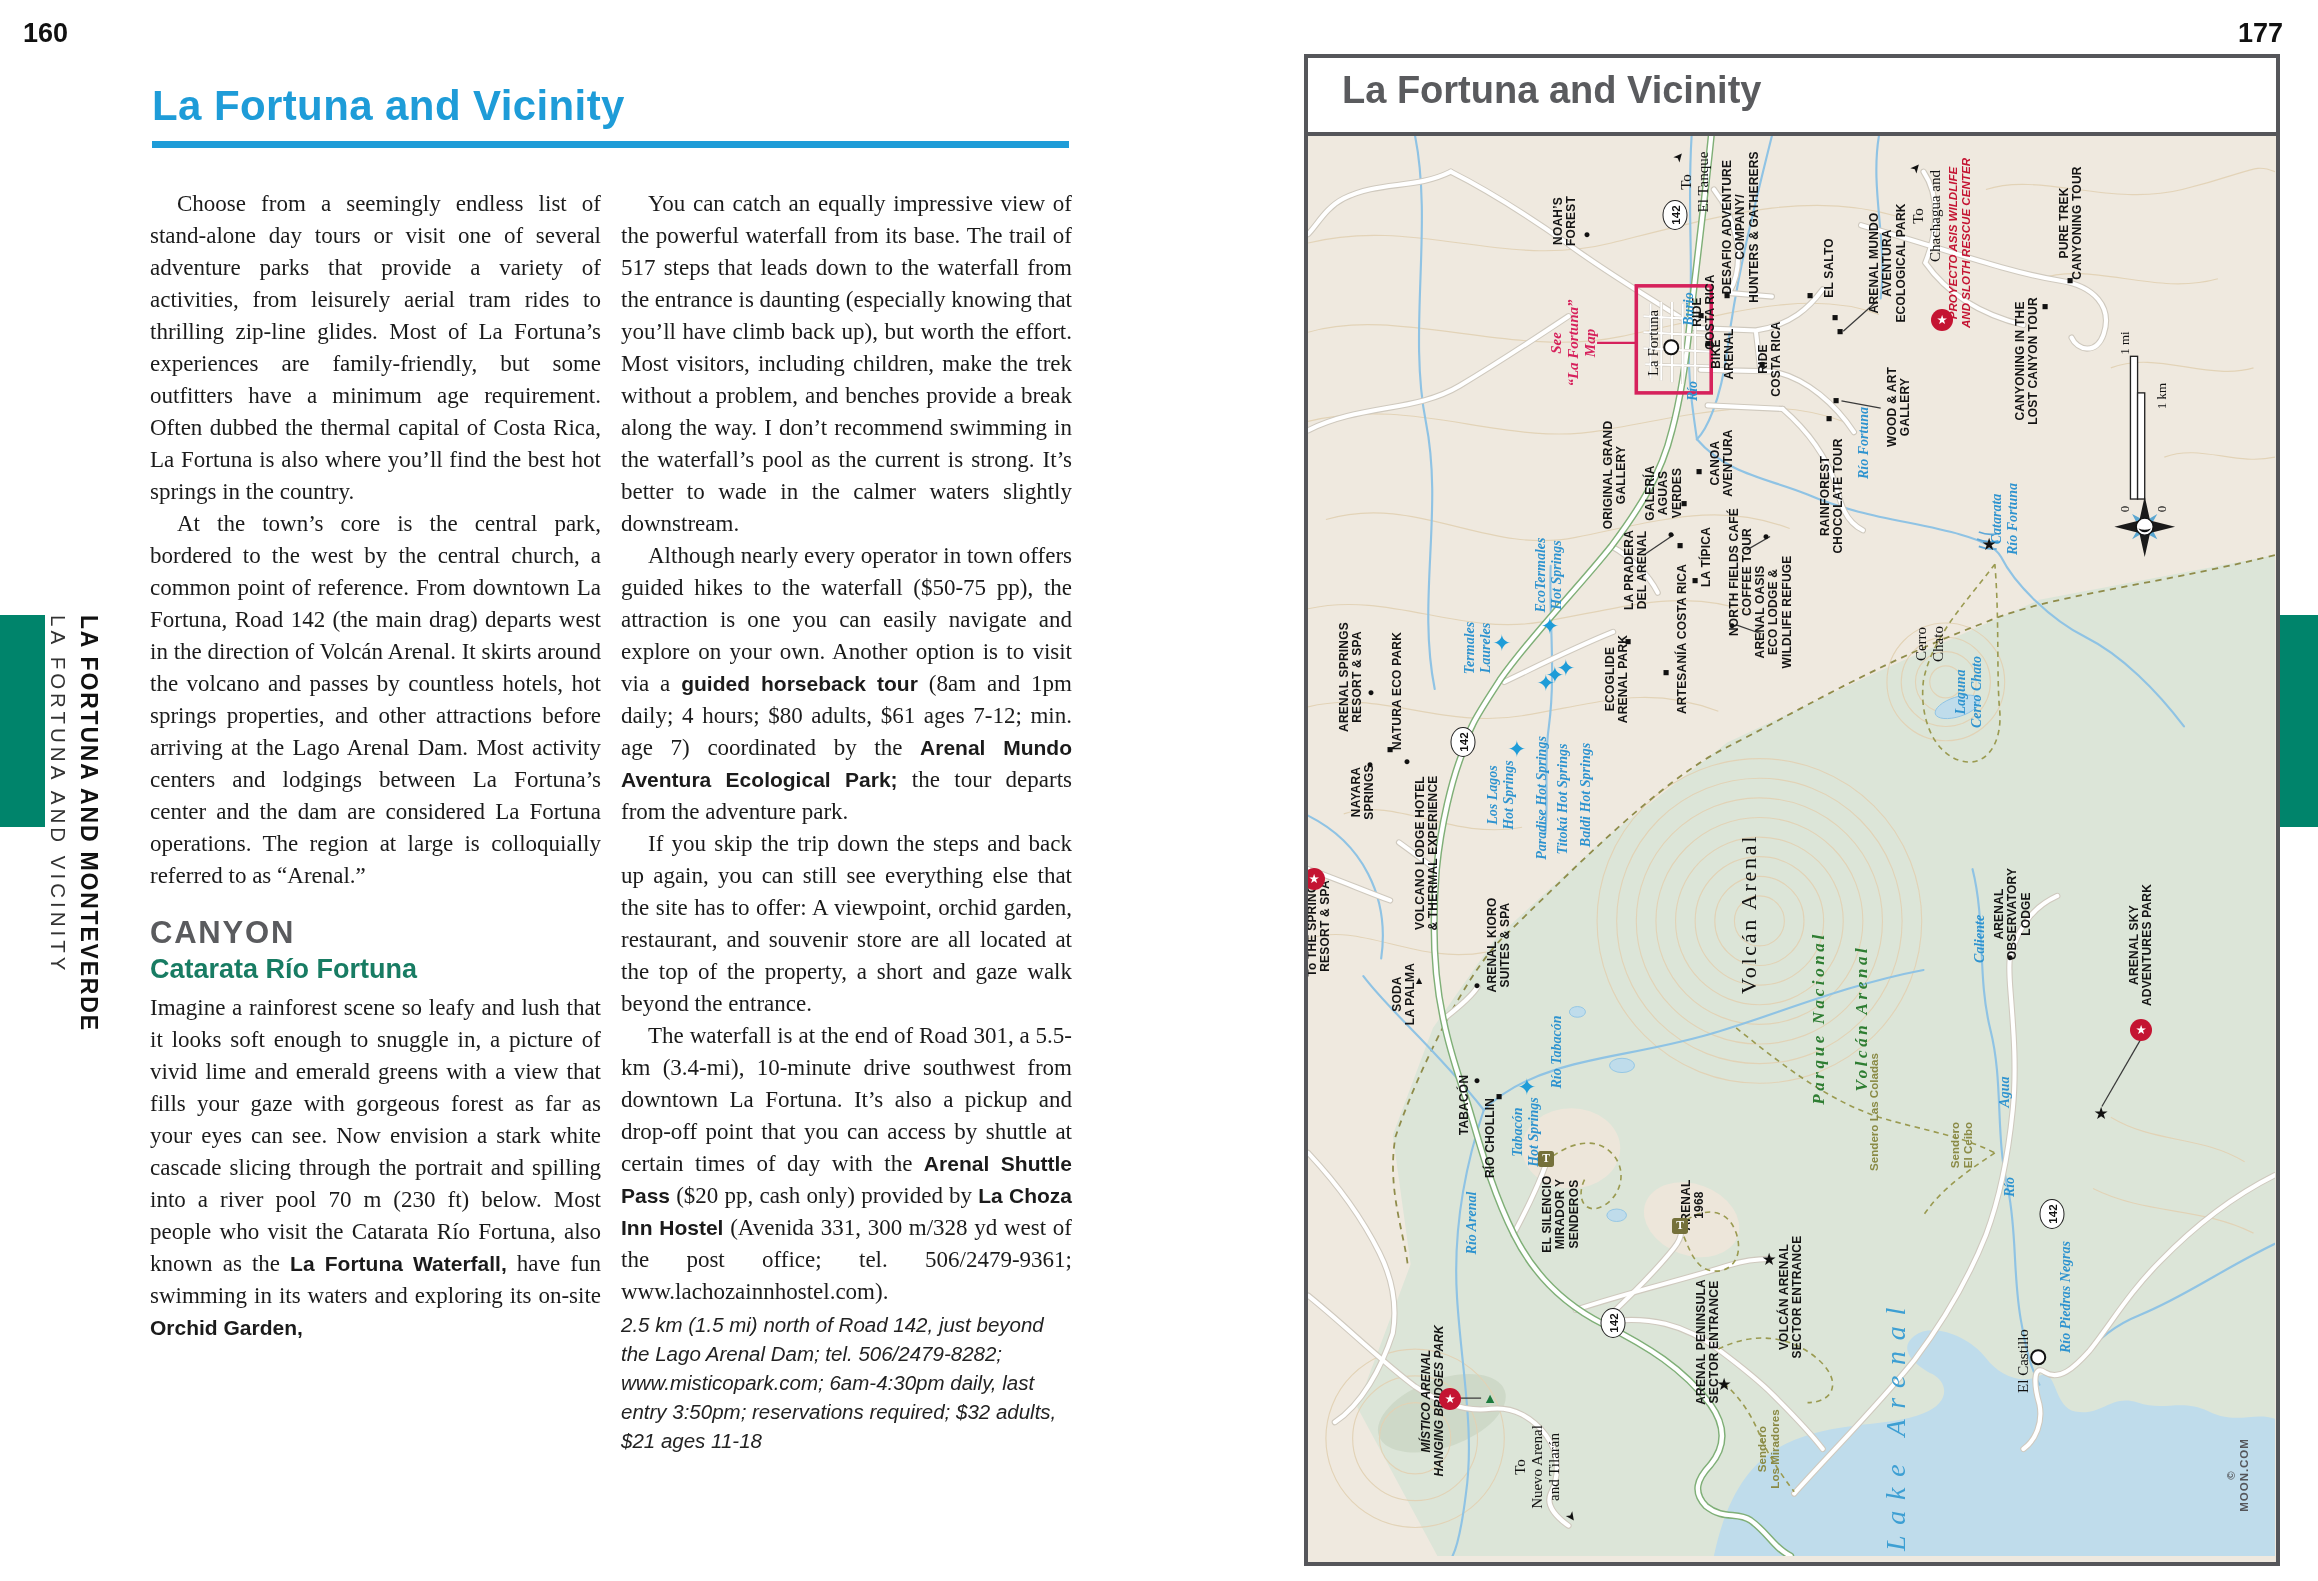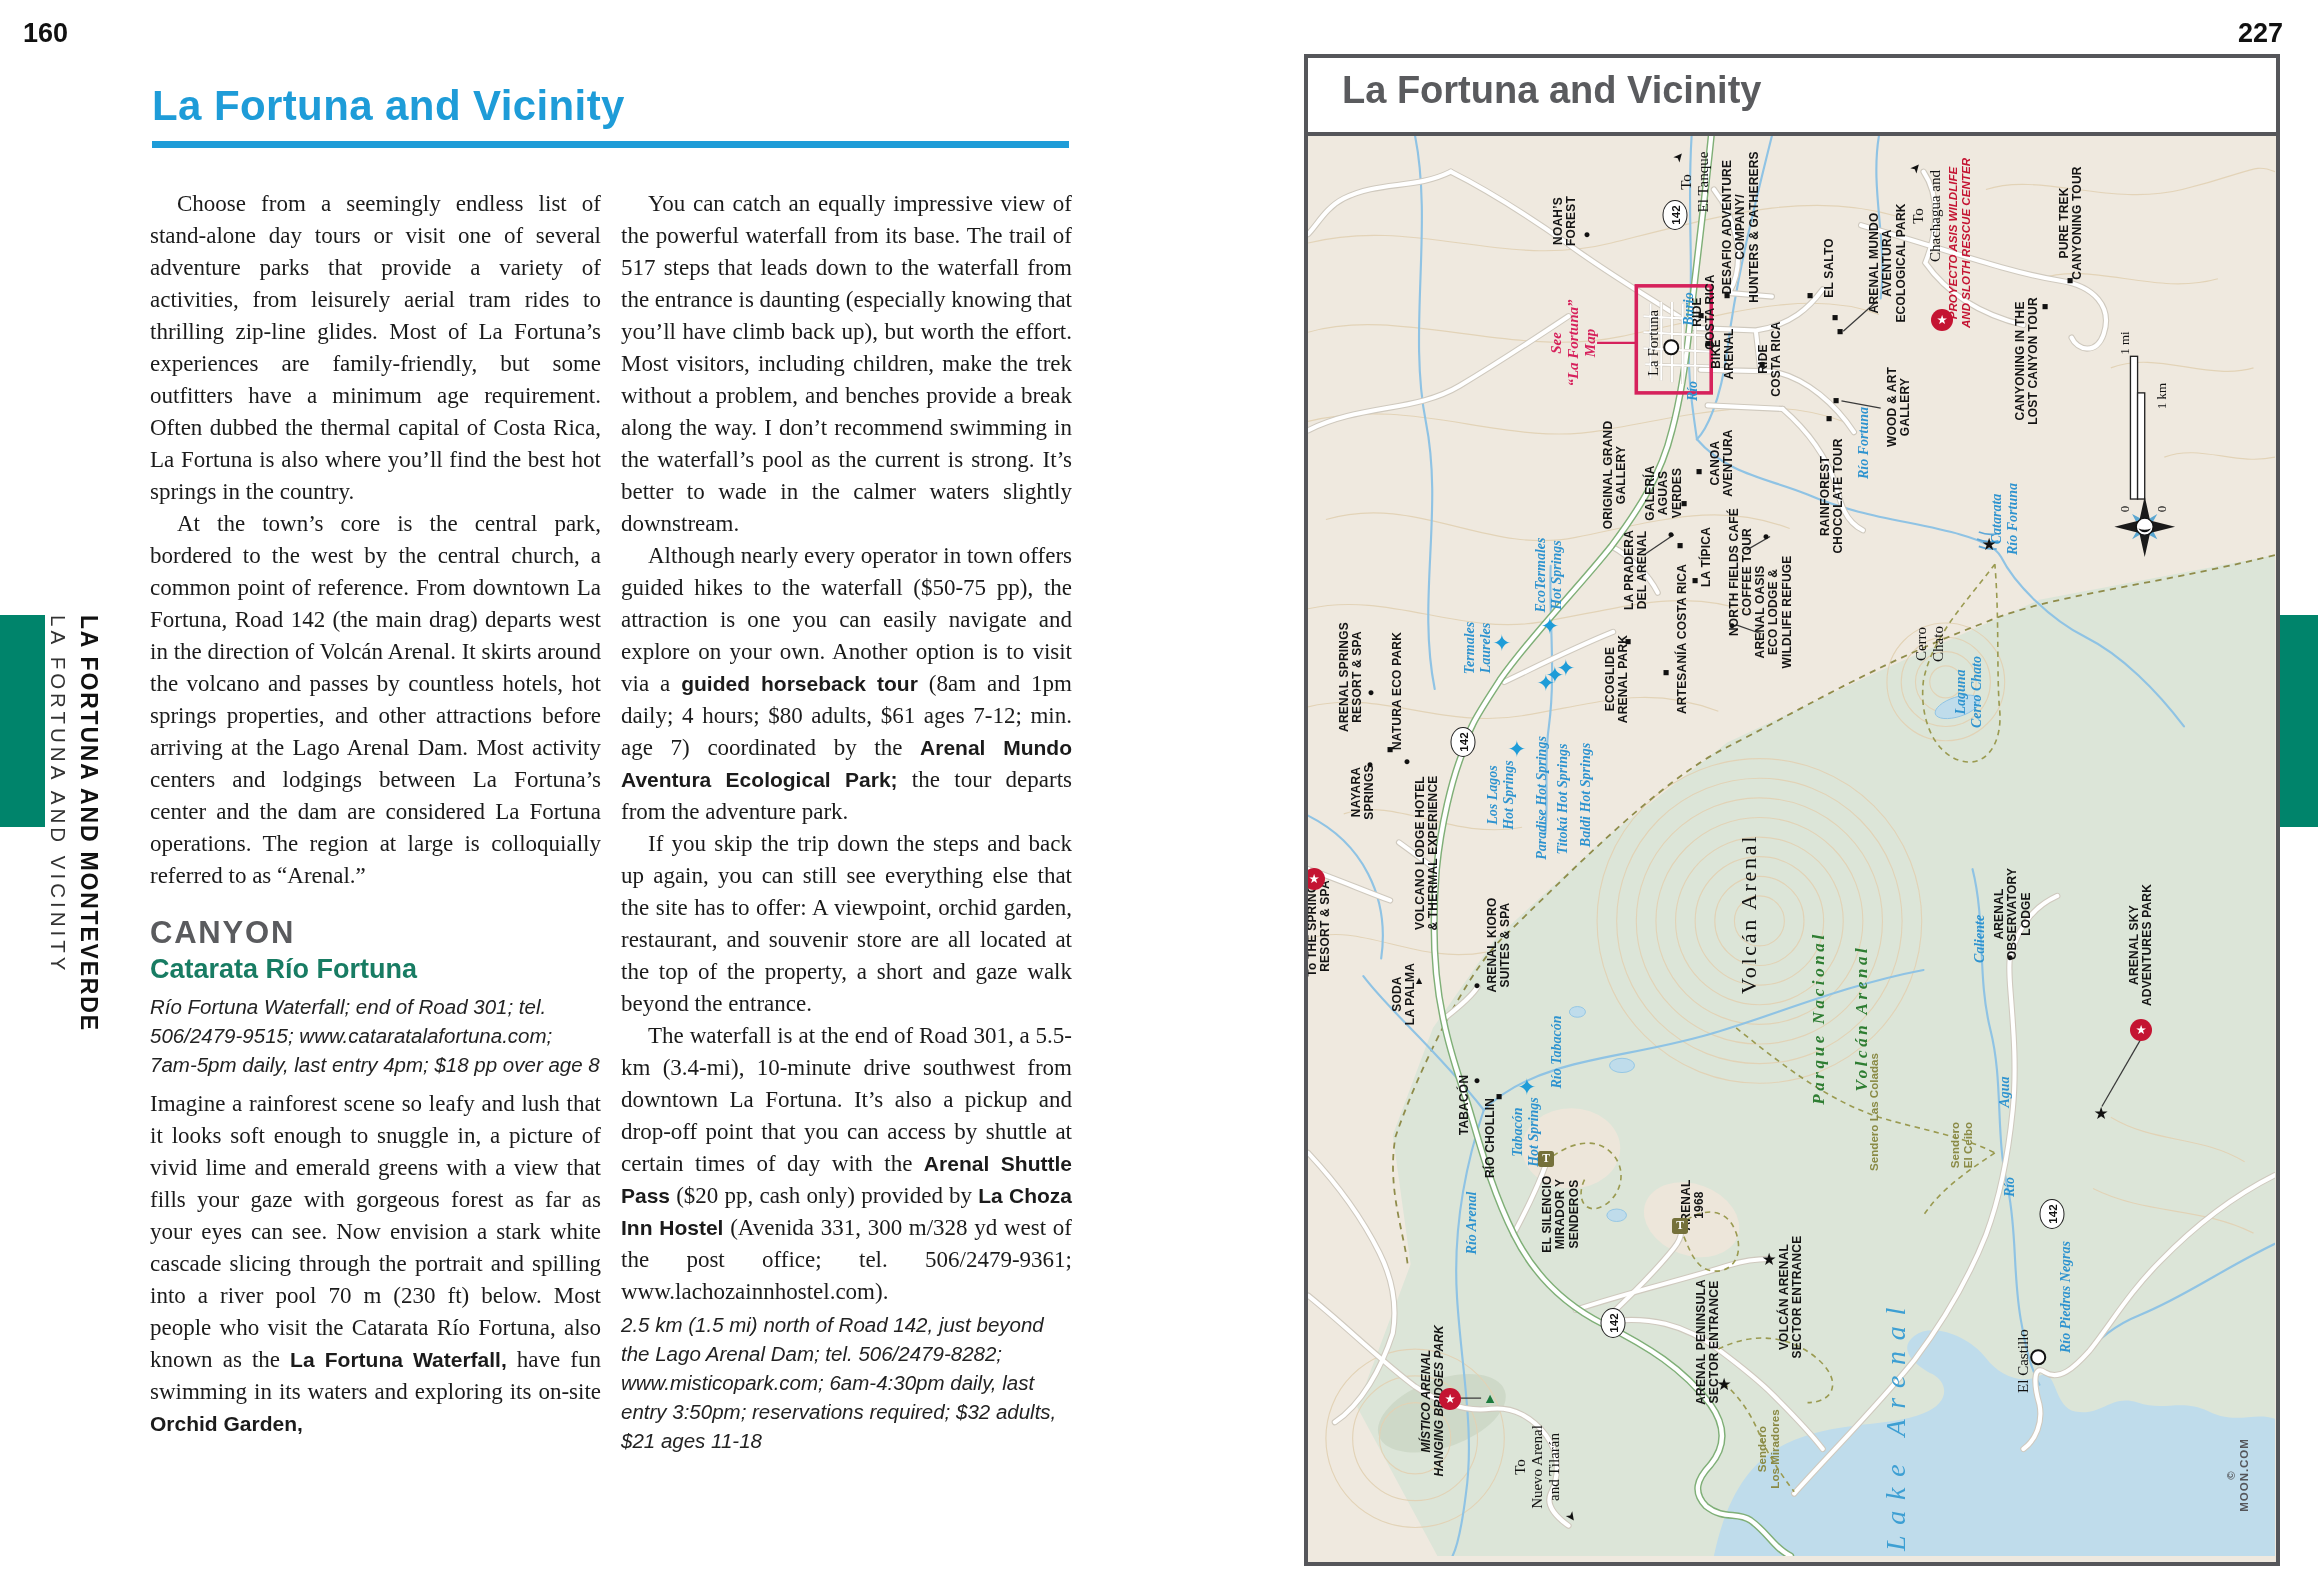--- a/index.html
+++ b/index.html
@@ -71,30 +71,29 @@
          border-radius:2.7px;display:flex;align-items:center;justify-content:center;font-family:"Liberation Serif",serif;}
   .k-gnd{color:#1B7A3D;font-size:14.3px;}
   .k-shield{width:28px;height:23px;background:#fff;border:1.8px solid #222;border-radius:50%;
             font-size:11.6px;font-weight:bold;display:flex;align-items:center;justify-content:center;
             transform:translate(-50%,-50%) rotate(-90deg);}
 </style>
 </head>
 <body>
 
 <div class="pagenum" id="pn-left">160</div>
-<div class="pagenum" id="pn-right">227</div>
+<div class="pagenum" id="pn-right">177</div>
 
 <h1 class="title">La Fortuna and Vicinity</h1>
 <div class="title-rule"></div>
 <div class="col" id="col1">
     <p class="body">Choose from a seemingly endless list of stand-alone day tours or visit one of several adventure parks that provide a variety of activities, from leisurely aerial tram rides to thrilling zip-line glides. Most of La Fortuna’s experiences are family-friendly, but some outfitters have a minimum age requirement. Often dubbed the thermal capital of Costa Rica, La Fortuna is also where you’ll find the best hot springs in the country.</p>
     <p class="body">At the town’s core is the central park, bordered to the west by the central church, a common point of reference. From downtown La Fortuna, Road 142 (the main drag) departs west in the direction of Volcán Arenal. It skirts around the volcano and passes by countless hotels, hot springs properties, and other attractions before arriving at the Lago Arenal Dam. Most activity centers and lodgings between La Fortuna’s center and the dam are considered La Fortuna operations. The region at large is colloquially referred to as “Arenal.”</p>
     <h2 class="h-sights">CANYON</h2>
     <h3 class="h-green"><span style="white-space: pre-line;">Catarata Río Fortuna</span></h3>
-    <p class="info">Río Fortuna Waterfall; end of Road 301; tel. 506/2479-9515; www.cataratalafortuna.com; 7am-5pm daily, last entry 4pm; $18 pp over age 8</p>
     <p class="body noind"><span>Imagine a rainforest scene so leafy and lush that it looks soft enough to snuggle in, a picture of vivid lime and emerald greens with a view that fills your gaze with gorgeous forest as far as your eyes can see. Now envision a stark white cascade slicing through the portrait and spilling into a river pool 70 m (230 ft) below. Most people who visit the Catarata Río Fortuna, also known as the </span><span class="b">La Fortuna Waterfall,</span><span> have fun swimming in its waters and exploring its on-site </span><span class="b">Orchid Garden,</span></p>
   </div>
 <div class="col" id="col2">
     <p class="body">You can catch an equally impressive view of the powerful waterfall from its base. The trail of 517 steps that leads down to the waterfall from the entrance is daunting (especially knowing that you’ll have climb back up), but worth the effort. Most visitors, including children, make the trek without a problem, and benches provide a break along the way. I don’t recommend swimming in the waterfall’s pool as the current is strong. It’s better to wade in the calmer waters slightly downstream.</p>
     <p class="body"><span>Although nearly every operator in town offers guided hikes to the waterfall ($50-75 pp), the attraction is one you can easily navigate and explore on your own. Another option is to visit via a </span><span class="b">guided horseback tour</span><span> (8am and 1pm daily; 4 hours; $80 adults, $61 ages 7-12; min. age 7) coordinated by the </span><span class="b">Arenal Mundo Aventura Ecological Park;</span><span> the tour departs from the adventure park.</span></p>
     <p class="body">If you skip the trip down the steps and back up again, you can still see everything else that the site has to offer: A viewpoint, orchid garden, restaurant, and souvenir store are all located at the top of the property, a short and gaze walk beyond the entrance.</p>
     <p class="body"><span>The waterfall is at the end of Road 301, a 5.5-km (3.4-mi), 10-minute drive southwest from downtown La Fortuna. It’s also a pickup and drop-off point that you can access by shuttle at certain times of day with the </span><span class="b">Arenal Shuttle Pass</span><span> ($20 pp, cash only) provided by </span><span class="b">La Choza Inn Hostel</span><span> (Avenida 331, 300 m/328 yd west of the post office; tel. 506/2479-9361; www.lachozainnhostel.com).</span></p>
     <p class="info">2.5 km (1.5 mi) north of Road 142, just beyond the Lago Arenal Dam; tel. 506/2479-8282; www.misticopark.com; 6am-4:30pm daily, last entry 3:50pm; reservations required; $32 adults, $21 ages 11-18</p>
   </div>
 

